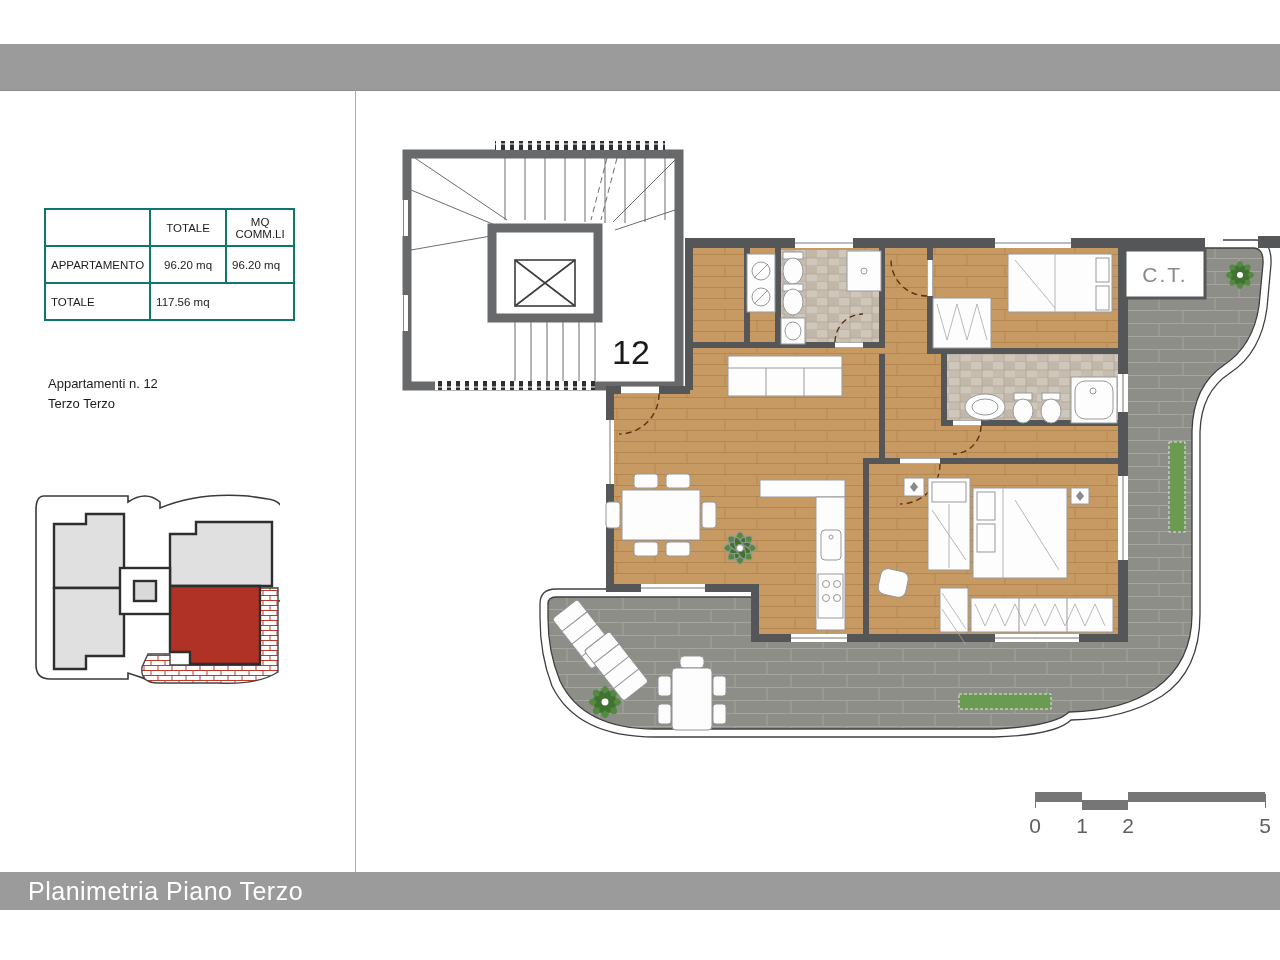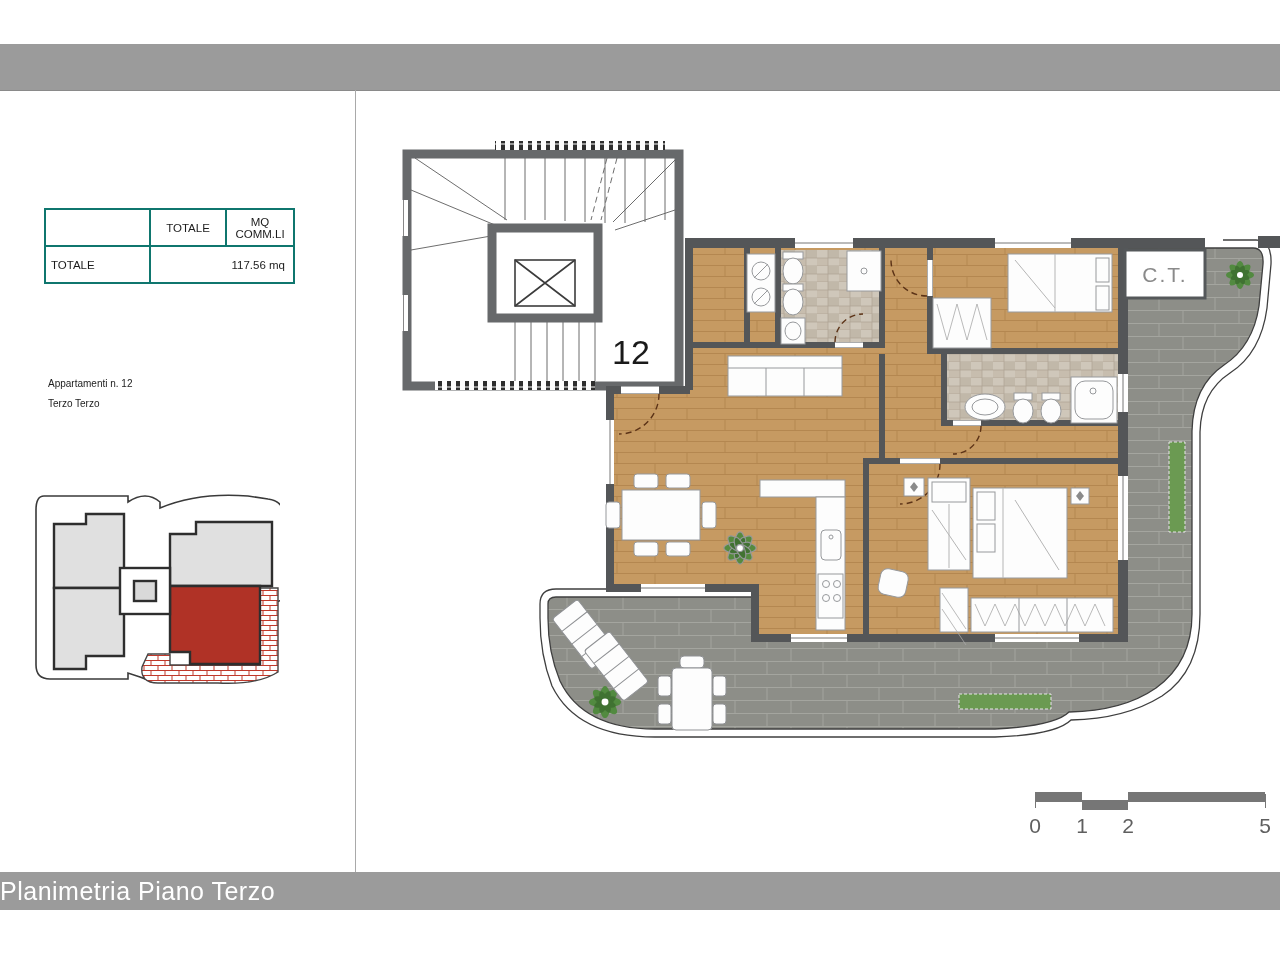--- a/index.html
+++ b/index.html
@@ -2,32 +2,32 @@
 <html><head>
 <meta charset="utf-8">
 <style>
   html,body{margin:0;padding:0;background:#fff;}
   .page{position:relative;width:1280px;height:960px;background:#fff;overflow:hidden;
         font-family:"Liberation Sans",sans-serif;color:#222;}
   .topbar{position:absolute;left:0;top:44px;width:1280px;height:46px;background:#9b9b9b;border-bottom:1px solid #8a8a8a;}
   .footerbar{position:absolute;left:0;top:872px;width:1280px;height:38px;background:#9b9b9b;
              display:flex;align-items:center;justify-content:space-between;}
   .footerbar span{color:#fff;font-size:25px;letter-spacing:.5px;}
-  .footerbar .ft-left{text-align:center;}
+  .footerbar .ft-left{margin-left:28px;text-align:center;}
   .footerbar .ft-right{margin-right:26px;}
   .vdivider{position:absolute;left:355px;top:90px;width:1px;height:782px;background:#a9a9a9;}
   
   .area-table{position:absolute;left:44px;top:208px;border-collapse:collapse;font-size:11.5px;color:#1c1c1c;}
   .area-table td,.area-table th{border:2px solid #0f766e;font-weight:normal;height:35px;padding:0 5px;background:#fff;}
   .area-table .c-label{width:93px;text-align:left;}
   .area-table .c-tot{width:64px;text-align:center;}
   .area-table .c-comm{width:56px;}
   .area-table th{text-align:center;}
-  .area-table .tot-span{text-align:right;padding-right:8px;}
-  .notes{position:absolute;left:48px;top:374px;font-size:10px;line-height:20px;color:#1c1c1c;}
+  .area-table .tot-span{padding-right:8px;}
+  .notes{position:absolute;left:48px;top:374px;font-size:13px;line-height:20px;color:#1c1c1c;}
   .keyplan{position:absolute;left:28px;top:486px;}
   .planarea{position:absolute;left:355px;top:90px;}
   
   .scalebar{position:absolute;left:1030px;top:788px;width:240px;height:52px;}
   .scalebar .seg{position:absolute;height:10px;background:#767676;}
   .scalebar .tick{position:absolute;width:1px;height:14px;top:6px;background:#767676;}
   .scalebar .lab{position:absolute;top:26px;font-size:21px;color:#5f5f5f;transform:translateX(-50%);}
 </style>
 </head>
 <body>
@@ -36,20 +36,25 @@
 
   <div class="topbar"></div>
   <div class="vdivider"></div>
 
   <table class="area-table">
     <tbody>
         <tr>
       <th class="c-label"></th>
       <th class="c-tot">TOTALE</th>
       <th class="c-comm">MQ COMM.LI</th>
+    </tr>
+    <tr>
+      <td class="c-label">APPARTAMENTO</td>
+      <td class="c-tot">96.20 mq</td>
+      <td class="c-comm">96.20 mq</td>
     </tr>
     <tr>
       <td class="c-label">TOTALE</td>
       <td class="tot-span" colspan="2">117.56 mq</td>
     </tr>
   </tbody>
     </table>
 
   <div class="notes">
     <div>Appartamenti n. 12</div>

